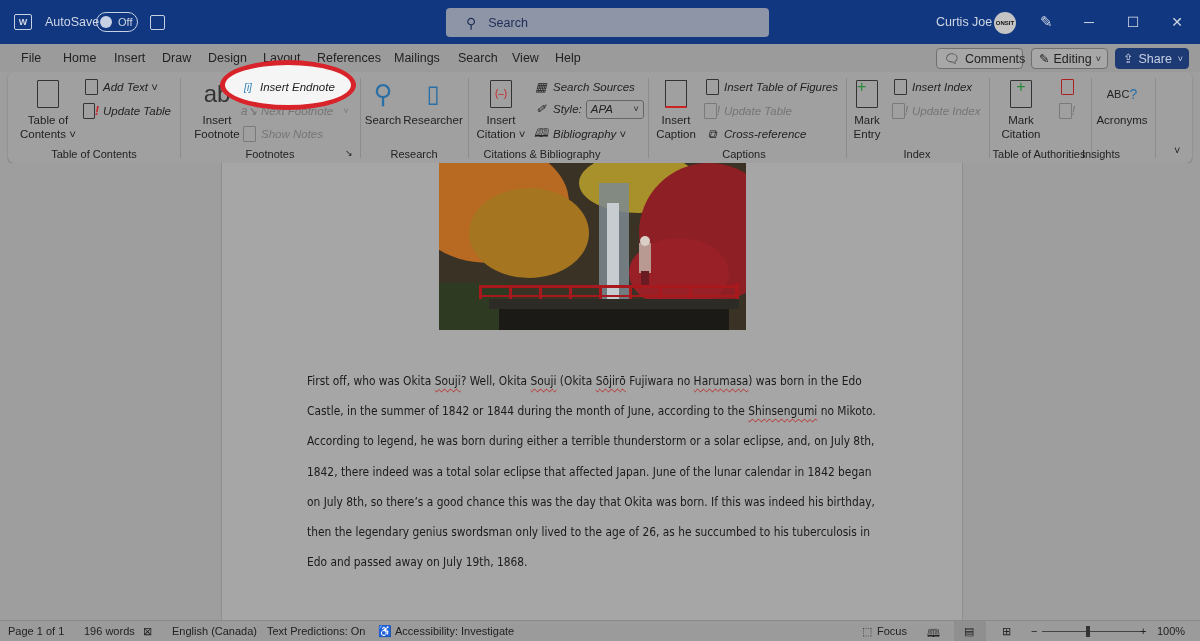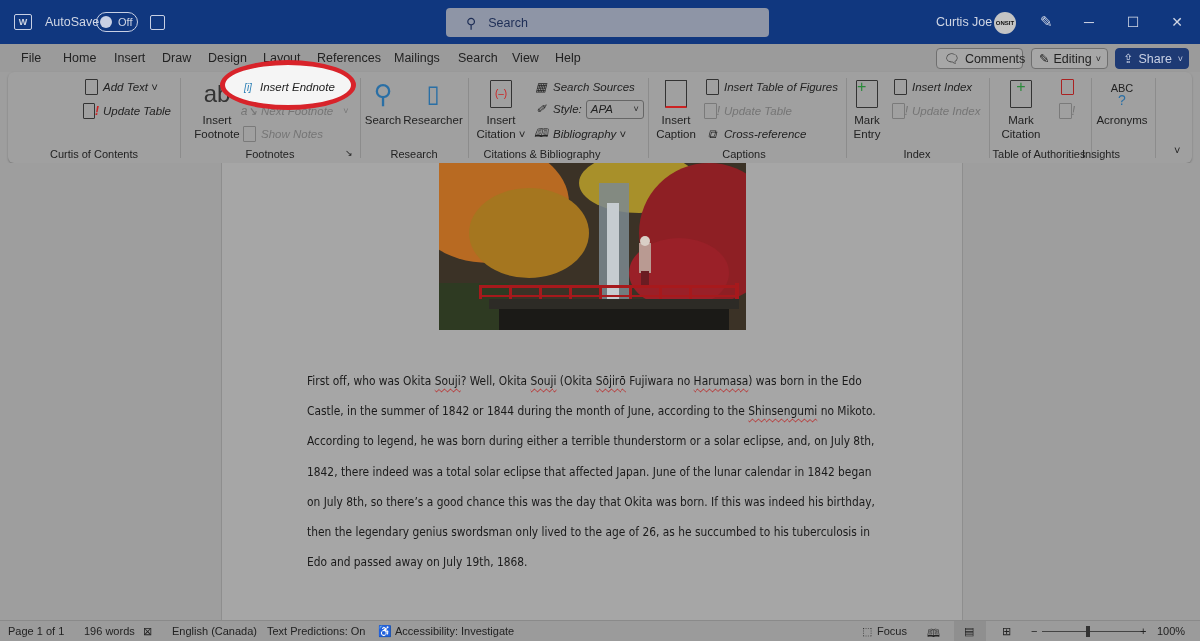--- a/index.html
+++ b/index.html
@@ -108,34 +108,41 @@
   </div>
   <div class="top-btn share-btn" style="left:1115px;width:74px">
     <span style="margin-right:5px">⇪</span>
     <span>Share</span>
     <span style="margin-left:6px;font-size:9px">˅</span>
   </div>
 </div>
 
 <div class="ribbon">
 
+  <div class="big-btn" style="left:12px;width:56px">
+    <div class="ic">
+        <div class="doc-glyph lg"></div>
+      </div>
+    <span>Table of</span>
+    <span>Contents ˅</span>
+  </div>
   <div class="small-btn" style="left:75px;top:6px">
     <span class="ic">
         <span class="doc-glyph"></span>
       </span>
     <span>Add Text ˅</span>
   </div>
   <div class="small-btn" style="left:75px;top:30px">
     <span class="ic">
         <span class="doc-glyph"></span>
         <b style="color:#c22">!</b>
       </span>
     <span>Update Table</span>
   </div>
-  <div class="group-label" style="left:0;width:172px">Curtis of Contents</div>
+  <div class="group-label" style="left:0;width:172px">Table of Contents</div>
   <div class="sep" style="left:172px"></div>
 
   <div class="big-btn" style="left:184px;width:50px">
     <div class="ic" style="font-size:24px;color:#333">ab</div>
     <span>Insert</span>
     <span>Footnote</span>
   </div>
   <div class="small-btn disabled" style="left:233px;top:30px">
     <span class="ic">a↘</span>
     <span>Next Footnote</span>
@@ -249,21 +256,21 @@
         <span class="doc-glyph" style="border-color:#a22"></span>
       </span>
   </div>
   <div class="small-btn disabled" style="left:1051px;top:30px">
     <span class="ic"><span class="doc-glyph dim"></span>!</span>
   </div>
   <div class="group-label" style="left:981px;width:100px">Table of Authorities</div>
   <div class="sep" style="left:1083px"></div>
 
   <div class="big-btn" style="left:1088px;width:52px">
-    <div class="ic" style="flex-direction:column;font-size:11px;line-height:12px">
+    <div class="ic" style="flex-direction:row;font-size:11px;line-height:12px">
       <span>ABC</span>
       <span style="color:#2a6fa5;font-size:14px">?</span>
     </div>
     <span>Acronyms</span>
   </div>
   <div class="group-label" style="left:1062px;width:62px">Insights</div>
   <div class="sep" style="left:1147px"></div>
   <span style="position:absolute;left:1166px;top:72px;font-size:11px">˅</span>
 </div>
 

